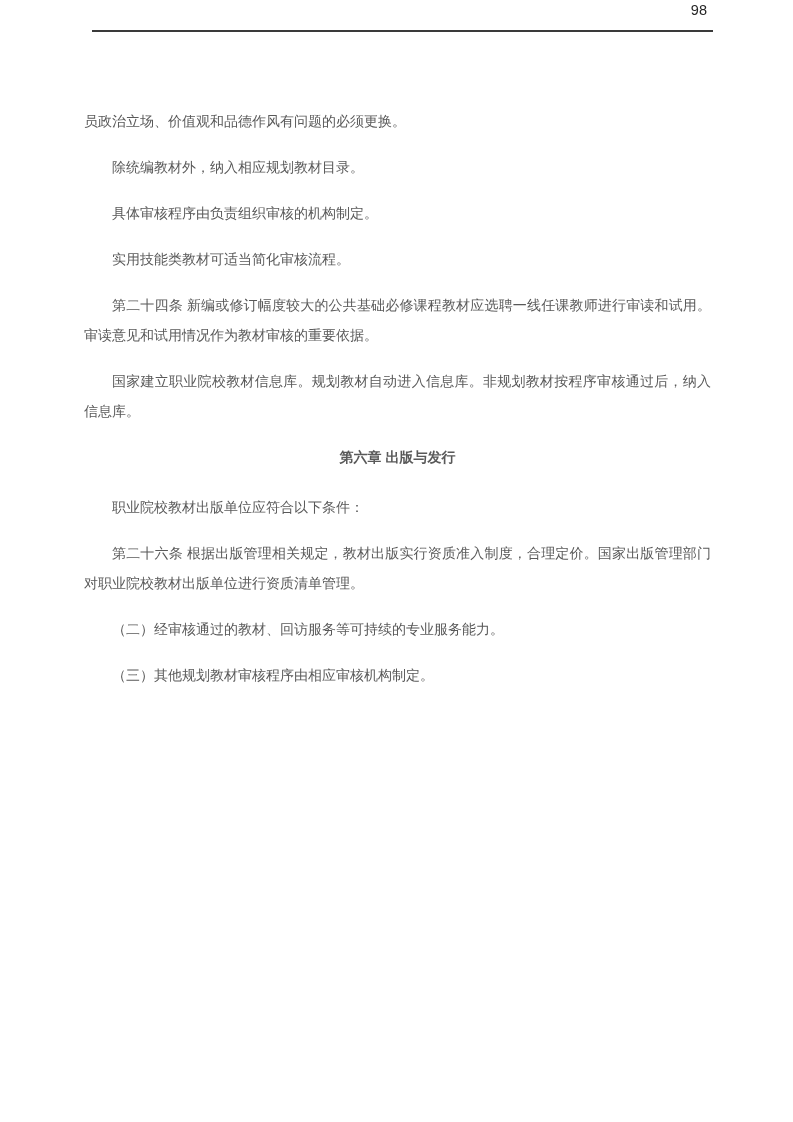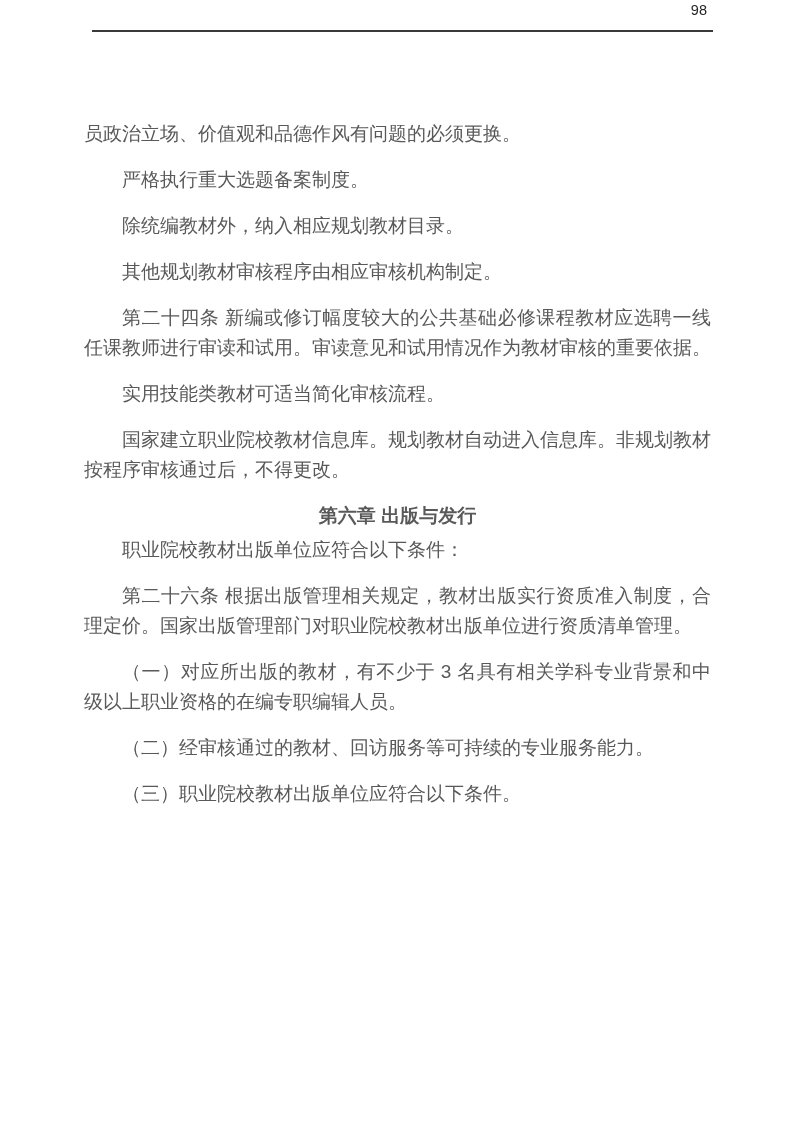--- a/index.html
+++ b/index.html
@@ -24,61 +24,59 @@
   }
   .header-rule {
     position: absolute;
     top: 30px;
     left: 92px;
     right: 80px;
     border-top: 2px solid #3a3a3a;
   }
   .content {
     position: absolute;
-    top: 119px;
+    top: 106px;
     left: 84px;
     right: 82px;
-    font-size: 19px;
+    font-size: 14px;
     line-height: 30px;
     color: #595959;
     text-align: justify;
   }
   .para {
     margin-bottom: 16px;
     text-indent: 2em;
   }
   .para.no-indent {
     text-indent: 0;
   }
   .chapter-heading {
-    margin-bottom: 4px;
+    margin-bottom: 20px;
     text-align: center;
     text-indent: 0;
     font-weight: bold;
     color: #595959;
   }
 </style>
 </head>
 <body>
 
 <div class="page">
 
   <div class="page-number">98</div>
 
   <div class="header-rule"></div>
 
   <div class="content">
     <p class="para no-indent">员政治立场、价值观和品德作风有问题的必须更换。</p>
-    <p class="para">严格执行重大选题备案制度。</p>
     <p class="para">除统编教材外，纳入相应规划教材目录。</p>
-    <p class="para">其他规划教材审核程序由相应审核机构制定。</p>
+    <p class="para">具体审核程序由负责组织审核的机构制定。</p>
+    <p class="para">实用技能类教材可适当简化审核流程。</p>
     <p class="para">第二十四条 新编或修订幅度较大的公共基础必修课程教材应选聘一线任课教师进行审读和试用。审读意见和试用情况作为教材审核的重要依据。</p>
-    <p class="para">实用技能类教材可适当简化审核流程。</p>
-    <p class="para">国家建立职业院校教材信息库。规划教材自动进入信息库。非规划教材按程序审核通过后，不得更改。</p>
+    <p class="para">国家建立职业院校教材信息库。规划教材自动进入信息库。非规划教材按程序审核通过后，纳入信息库。</p>
     <p class="chapter-heading">第六章 出版与发行</p>
     <p class="para">职业院校教材出版单位应符合以下条件：</p>
     <p class="para">第二十六条 根据出版管理相关规定，教材出版实行资质准入制度，合理定价。国家出版管理部门对职业院校教材出版单位进行资质清单管理。</p>
-    <p class="para">（一）对应所出版的教材，有不少于 3 名具有相关学科专业背景和中级以上职业资格的在编专职编辑人员。</p>
     <p class="para">（二）经审核通过的教材、回访服务等可持续的专业服务能力。</p>
-    <p class="para">（三）职业院校教材出版单位应符合以下条件。</p>
+    <p class="para">（三）其他规划教材审核程序由相应审核机构制定。</p>
   </div>
 
 </div>
 
 </body></html>

